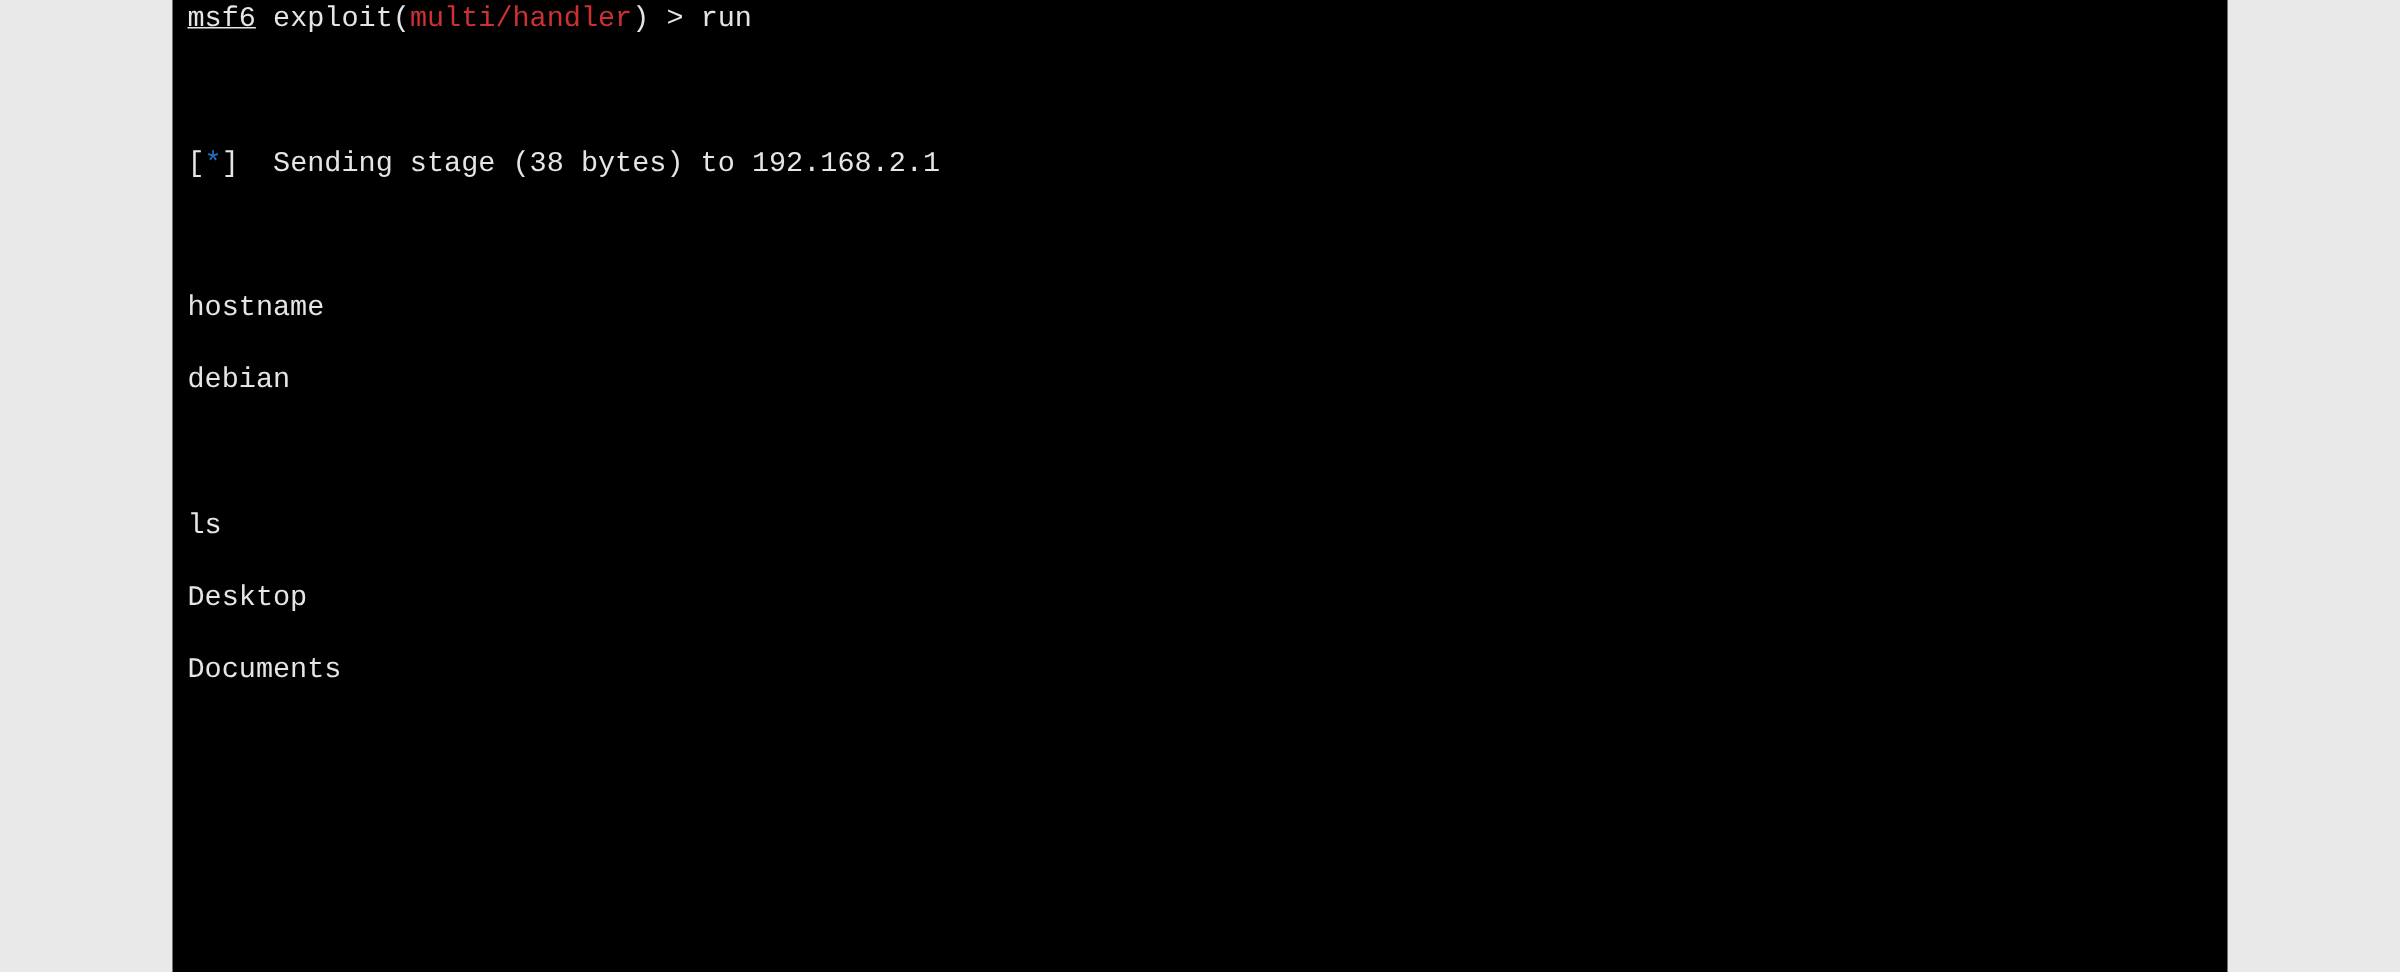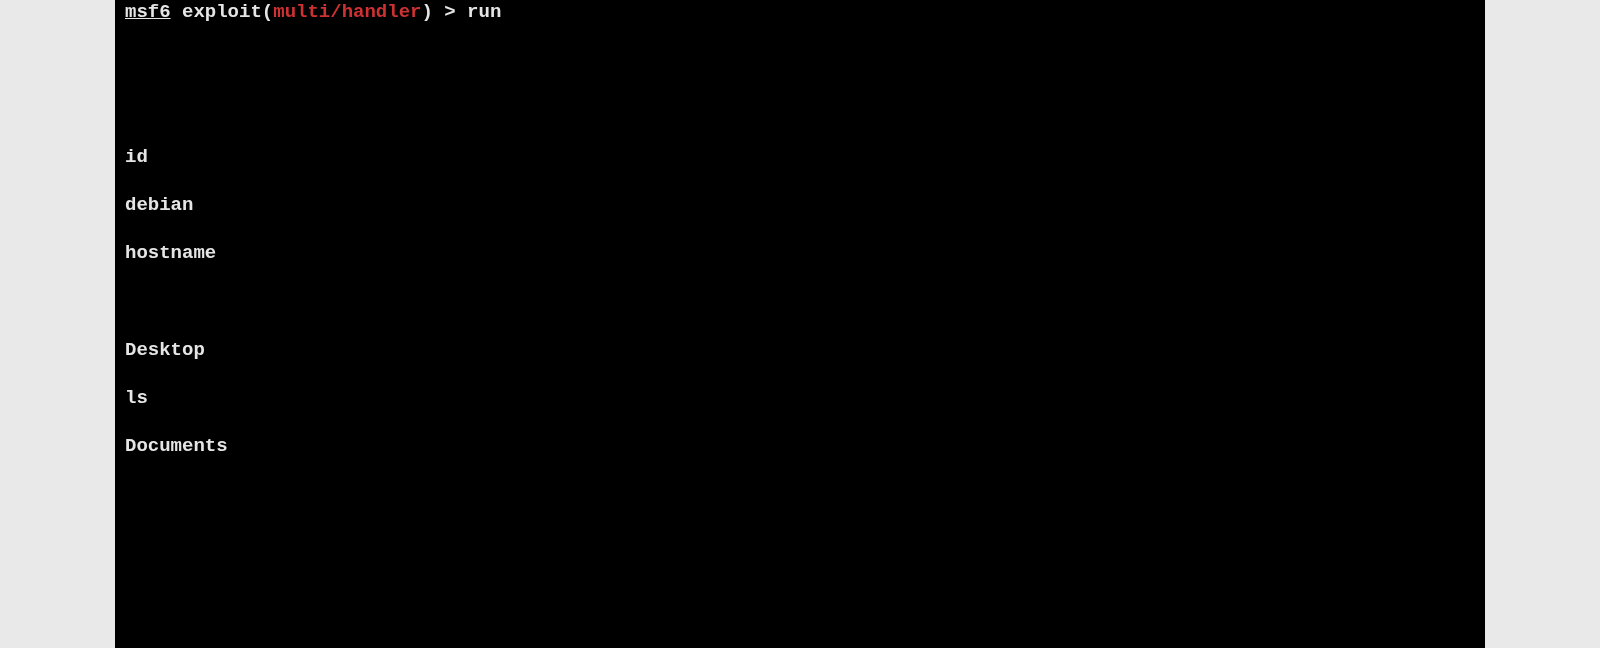--- a/index.html
+++ b/index.html
@@ -1,19 +1,18 @@
 <!DOCTYPE html>
 <html><head>
   <meta charset="utf-8">
   <style>
     * {
       margin: 0;
       padding: 0;
       box-sizing: border-box;
-      font-weight: bold;
     }
     body {
       background: #e9e9e9;
       font-family: 'Courier New', Courier, monospace;
       font-size: 19px;
       line-height: 1.27;
       display: flex;
       justify-content: center;
       width: 1600px;
       height: 648px;
@@ -42,27 +41,27 @@
     }
     .prompt-gt {
       color: #e5e5e5;
     }
   </style>
 </head>
 <body>
 
 <div class="terminal"><span class="line"><span class="underline">msf6</span> <span>exploit</span>(<span class="red">multi/handler</span>) <span class="prompt-gt">&gt;</span> <span>run</span></span>
 <span class="line"> </span>
+<span class="line"><span>[</span><span class="blue">*</span><span>]</span><span>  Sending stage (38 bytes) to 192.168.2.1</span></span>
 <span class="line"> </span>
-<span class="line">id</span>
+<span class="line">hostname</span>
 <span class="line">debian</span>
-<span class="line">hostname</span>
 <span class="line"> </span>
+<span class="line">ls</span>
 <span class="line">Desktop</span>
-<span class="line">ls</span>
 <span class="line">Documents</span>
 
 
 
 
 
 
 
 
 

